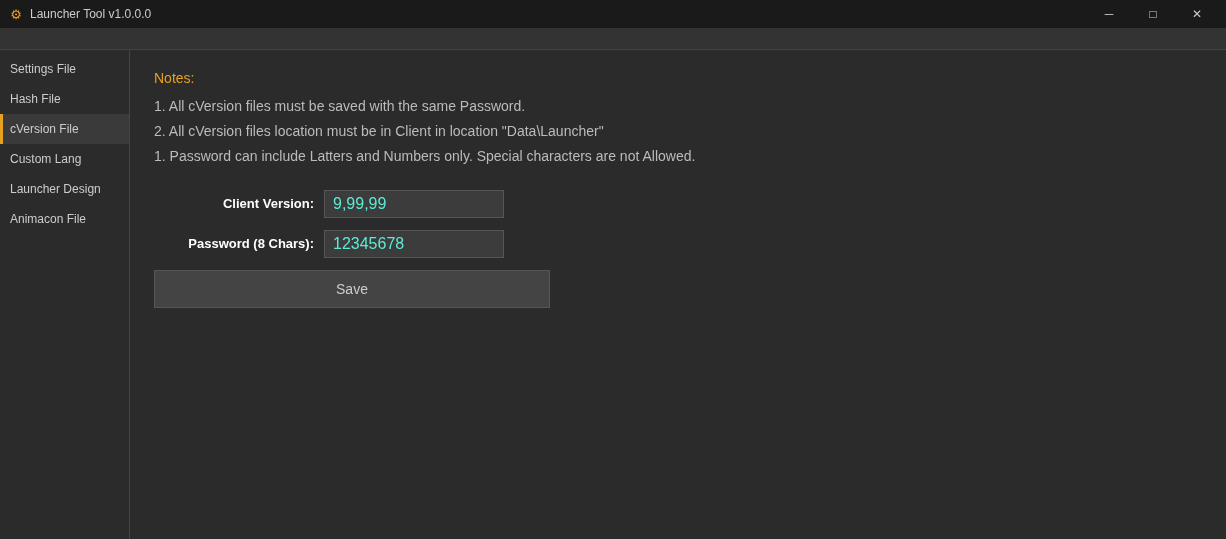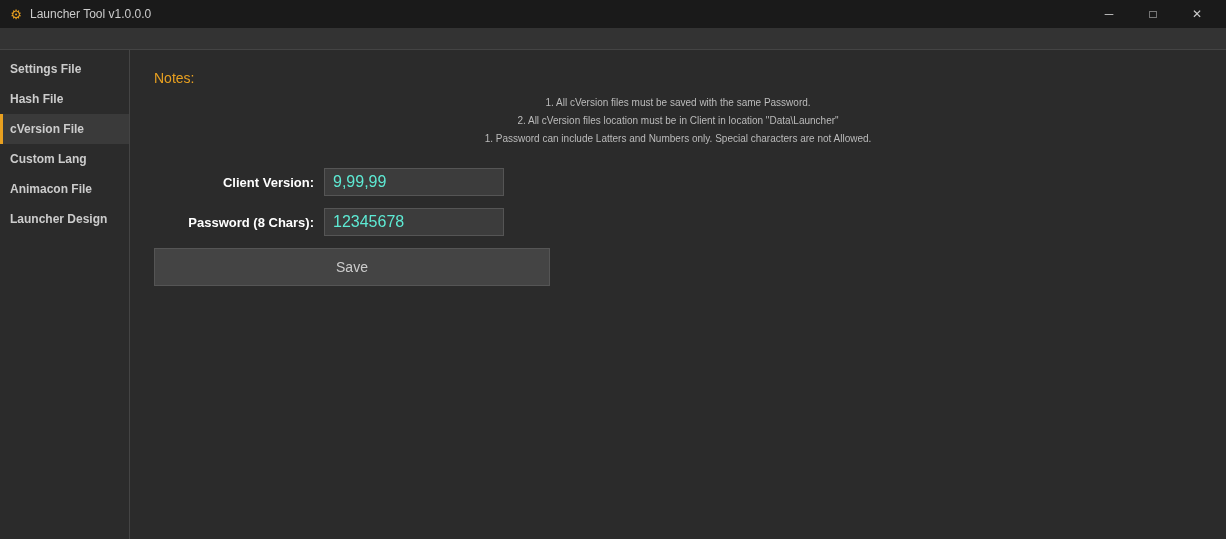--- a/index.html
+++ b/index.html
@@ -77,21 +77,20 @@
 
     
     .sidebar {
       width: 130px;
       background: #2b2b2b;
       border-right: 1px solid #444;
       display: flex;
       flex-direction: column;
       padding-top: 4px;
       flex-shrink: 0;
-      font-weight: bold;
     }
 
     .sidebar-item {
       display: flex;
       align-items: center;
       padding: 8px 10px;
       color: #cccccc;
       font-size: 12px;
       cursor: pointer;
       position: relative;
@@ -123,23 +122,22 @@
       font-weight: normal;
       margin-bottom: 8px;
     }
 
     .notes-list {
       list-style: none;
       margin-bottom: 20px;
     }
     .notes-list li {
       color: #bbbbbb;
-      font-size: 10px;
+      font-size: 14px;
       line-height: 1.8;
-      text-align: center;
     }
 
     .form-row {
       display: flex;
       align-items: center;
       margin-bottom: 12px;
     }
 
     .form-label {
       color: #ffffff;
@@ -201,24 +199,24 @@
       <span>Hash File</span>
     </div>
     <div class="sidebar-item active">
       <span class="active-bar"></span>
       <span>cVersion File</span>
     </div>
     <div class="sidebar-item">
       <span>Custom Lang</span>
     </div>
     <div class="sidebar-item">
+      <span>Launcher Design</span>
+    </div>
+    <div class="sidebar-item">
       <span>Animacon File</span>
-    </div>
-    <div class="sidebar-item">
-      <span>Launcher Design</span>
     </div>
   </div>
 
   <div class="content">
 
     <div class="notes-title">Notes:</div>
 
     <ul class="notes-list">
       <li>1.  All cVersion files must be saved with the same Password.</li>
       <li>2.  All cVersion files location must be in Client in location "Data\Launcher"</li>

